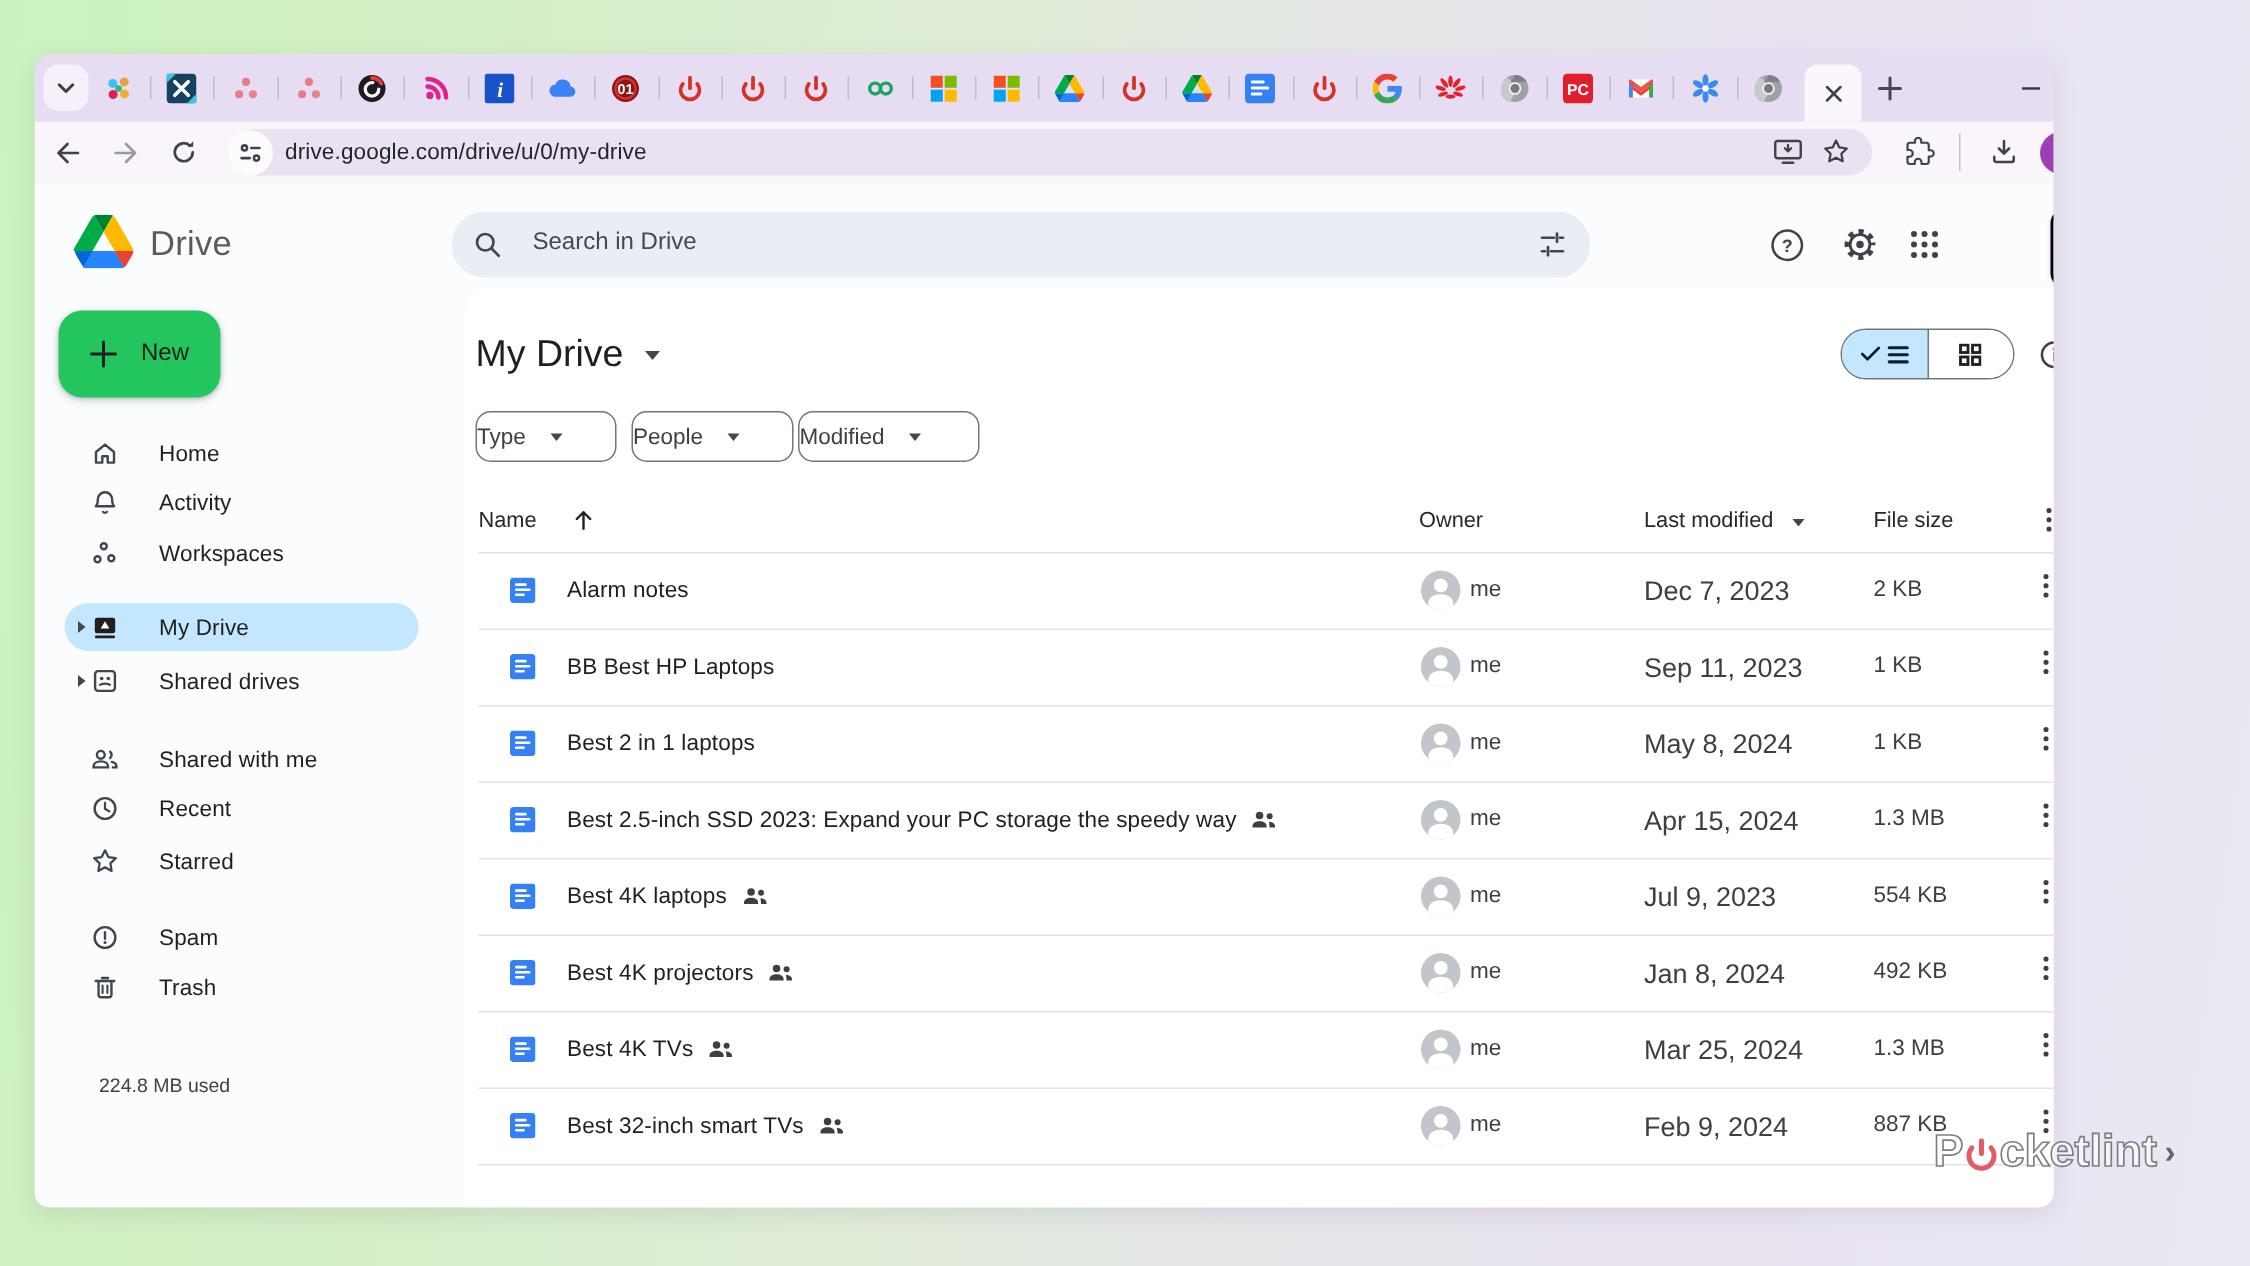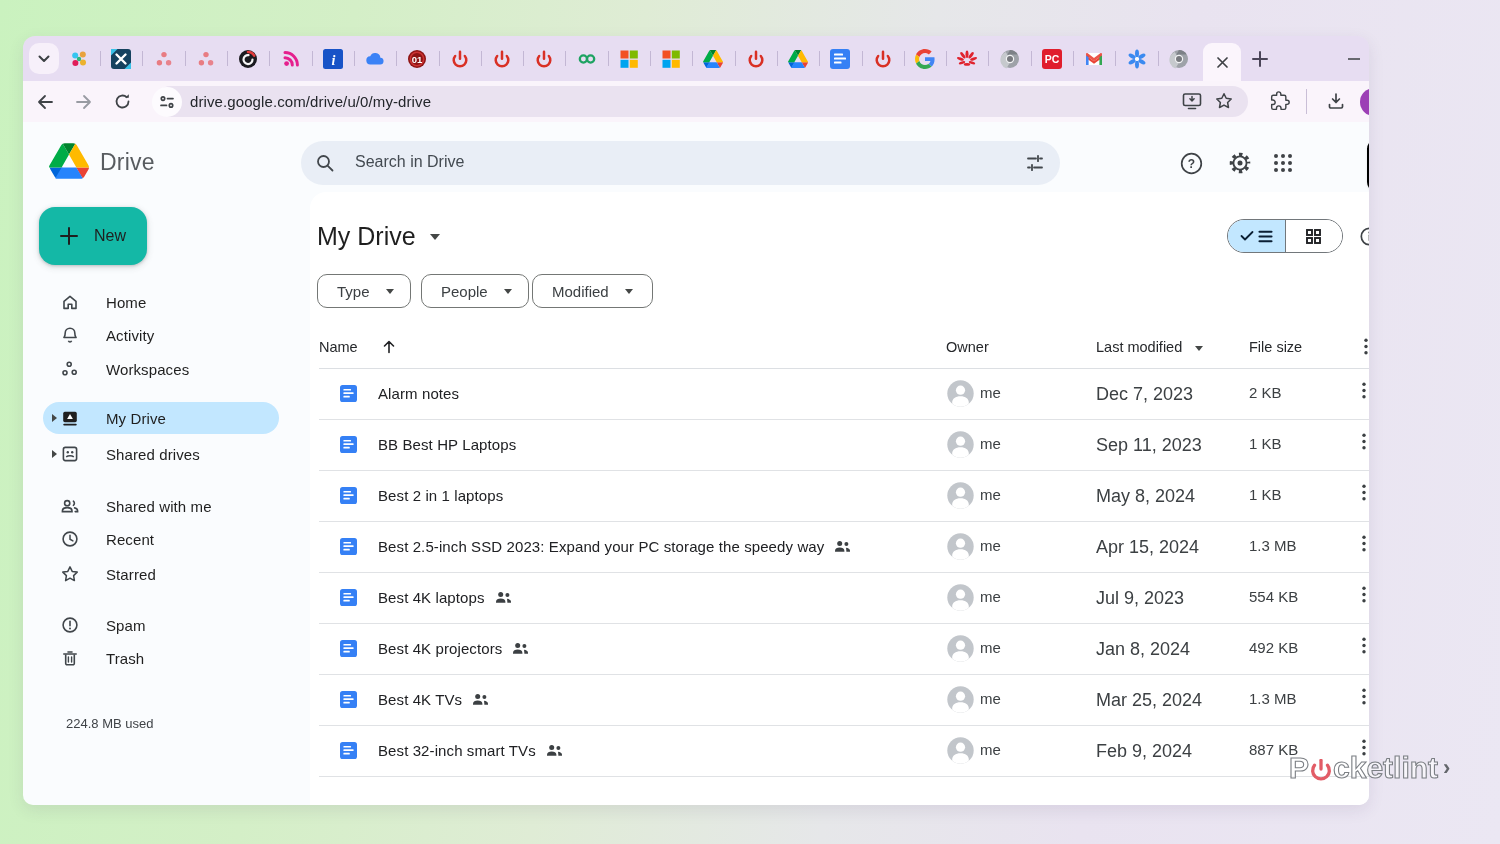--- a/index.html
+++ b/index.html
@@ -17,32 +17,32 @@
 .pill{position:absolute;left:132px;top:5px;width:1093px;height:31px;border-radius:16px;background:#eae2f0}
 .urltxt{position:absolute;left:167px;top:12px;font-size:15px;color:#23262b;letter-spacing:.1px}
 .errpill{position:absolute;left:1373px;top:5px;width:76px;height:31px;border-radius:16px;background:#e5d7f8;display:flex;align-items:center;justify-content:center;gap:6px}
 .errpill span{font-size:13.5px;color:#1f2124}
 .ic{position:absolute}
 .search{position:absolute;left:278px;top:19px;width:759px;height:44px;border-radius:22px;background:#e9eef6}
 .search span{position:absolute;left:54px;top:12px;font-size:16px;color:#434a51}
 .gcard{position:absolute;left:1344px;top:17px;width:139px;height:49px;background:#7dd3fc;border:2px solid #000000;border-radius:10px;box-shadow:0 1px 3px rgba(0,0,0,.08)}
 .glogo{position:absolute;left:8px;top:11px;font-size:25px;font-weight:500;color:#606469;letter-spacing:-.5px}
 .gav{position:absolute;right:7px;top:7px;width:34px;height:34px;border-radius:50%;background:#b14fc5;color:#fff;font-size:16px;display:flex;align-items:center;justify-content:center}
-.newbtn{position:absolute;left:16px;top:85px;width:108px;height:58px;border-radius:16px;background:#14b8a6;box-shadow:0 1px 3px rgba(60,64,67,.25),0 2px 6px 1px rgba(60,64,67,.12);display:flex;align-items:center}
+.newbtn{position:absolute;left:16px;top:85px;width:108px;height:58px;border-radius:16px;background:#22c55e;box-shadow:0 1px 3px rgba(60,64,67,.25),0 2px 6px 1px rgba(60,64,67,.12);display:flex;align-items:center}
 .newbtn span{font-size:16px;font-weight:500;color:#1f1f1f;margin-left:14px}
 .nav{position:absolute;left:20px;width:236px;height:32px;display:flex;align-items:center}
 .nav svg{margin-left:17px;flex:none}
 .nav span{margin-left:26px;font-size:15px;color:#1f1f1f;letter-spacing:.1px}
 .navsel{background:#c2e7ff;border-radius:16px}
 .caret3{position:absolute;left:29px;width:0;height:0;border-left:5px solid #444746;border-top:4px solid transparent;border-bottom:4px solid transparent}
 .used{position:absolute;left:43px;top:594px;font-size:13px;color:#3f4347}
 .panel{position:absolute;left:287px;top:70px;width:1114px;height:613px;background:#fff;border-radius:16px 0 0 0}
 .title{position:absolute;left:294px;top:100px;font-size:25px;color:#1f1f1f}
 .chip{position:absolute;top:152px;height:32px;border:1px solid #747775;border-radius:10px;display:flex;align-items:center}
-.chip span{margin-left:19px;font-size:15px;color:#3c4043}
+.chip span{font-size:15px;color:#3c4043}
 .dcar{width:0;height:0;border-top:5px solid #444746;border-left:4.5px solid transparent;border-right:4.5px solid transparent}
 .toggle{position:absolute;left:1204px;top:97px;width:114px;height:32px;border:1px solid #72777b;border-radius:17px;overflow:hidden;display:flex}
 .tgl{width:57px;height:32px;background:#c2e7ff;display:flex;align-items:center;justify-content:center;gap:4px;border-right:1px solid #72777b}
 .tgr{width:57px;height:32px;background:#fff;display:flex;align-items:center;justify-content:center}
 .thead{position:absolute;left:296px;top:205px;width:1079px;height:41px;border-bottom:1px solid #dcdfe3}
 .th{position:absolute;top:12px;font-size:14.5px;font-weight:500;color:#26282b}
 .frow{position:absolute;left:296px;width:1079px;height:51px;border-bottom:1px solid #e0e2e5}
 .ficon{position:absolute;left:21px;top:17px;width:17px;height:17px}
 .fname{position:absolute;left:59px;top:0;height:51px;display:flex;align-items:center;font-size:15px;color:#202124;letter-spacing:.1px}
 .fname svg{margin-left:10px}

